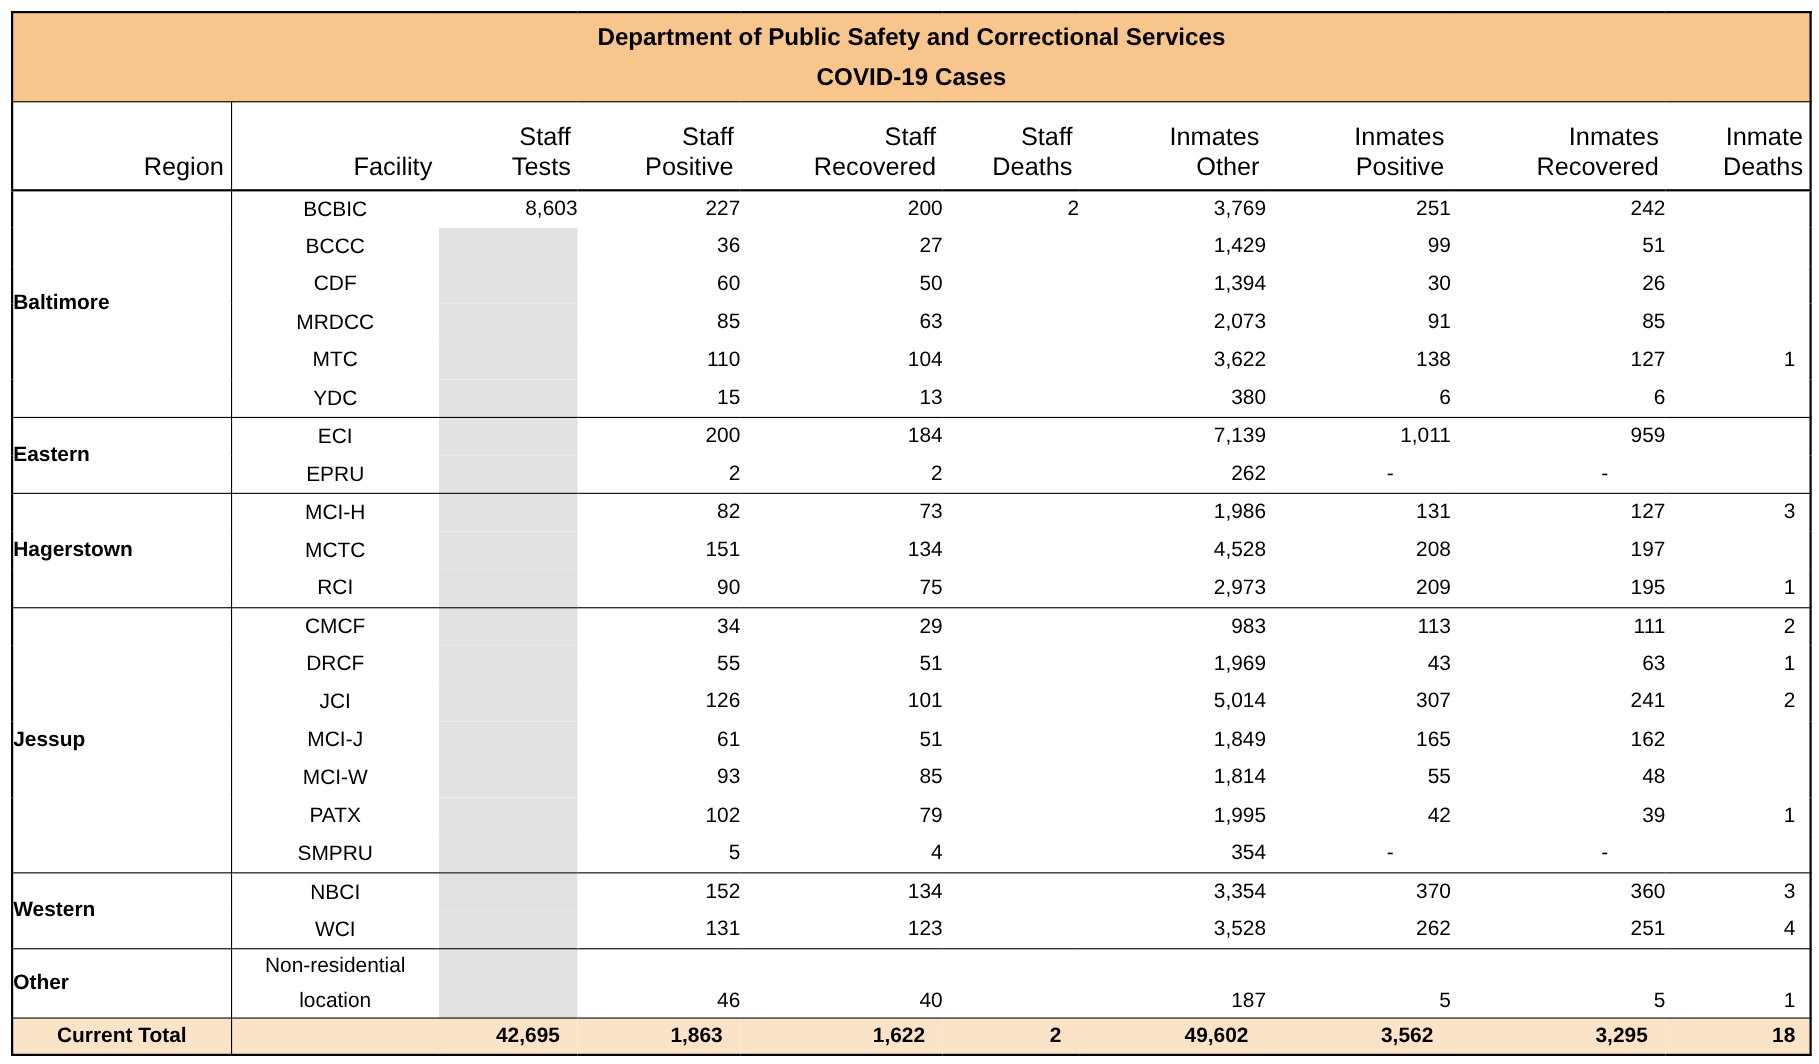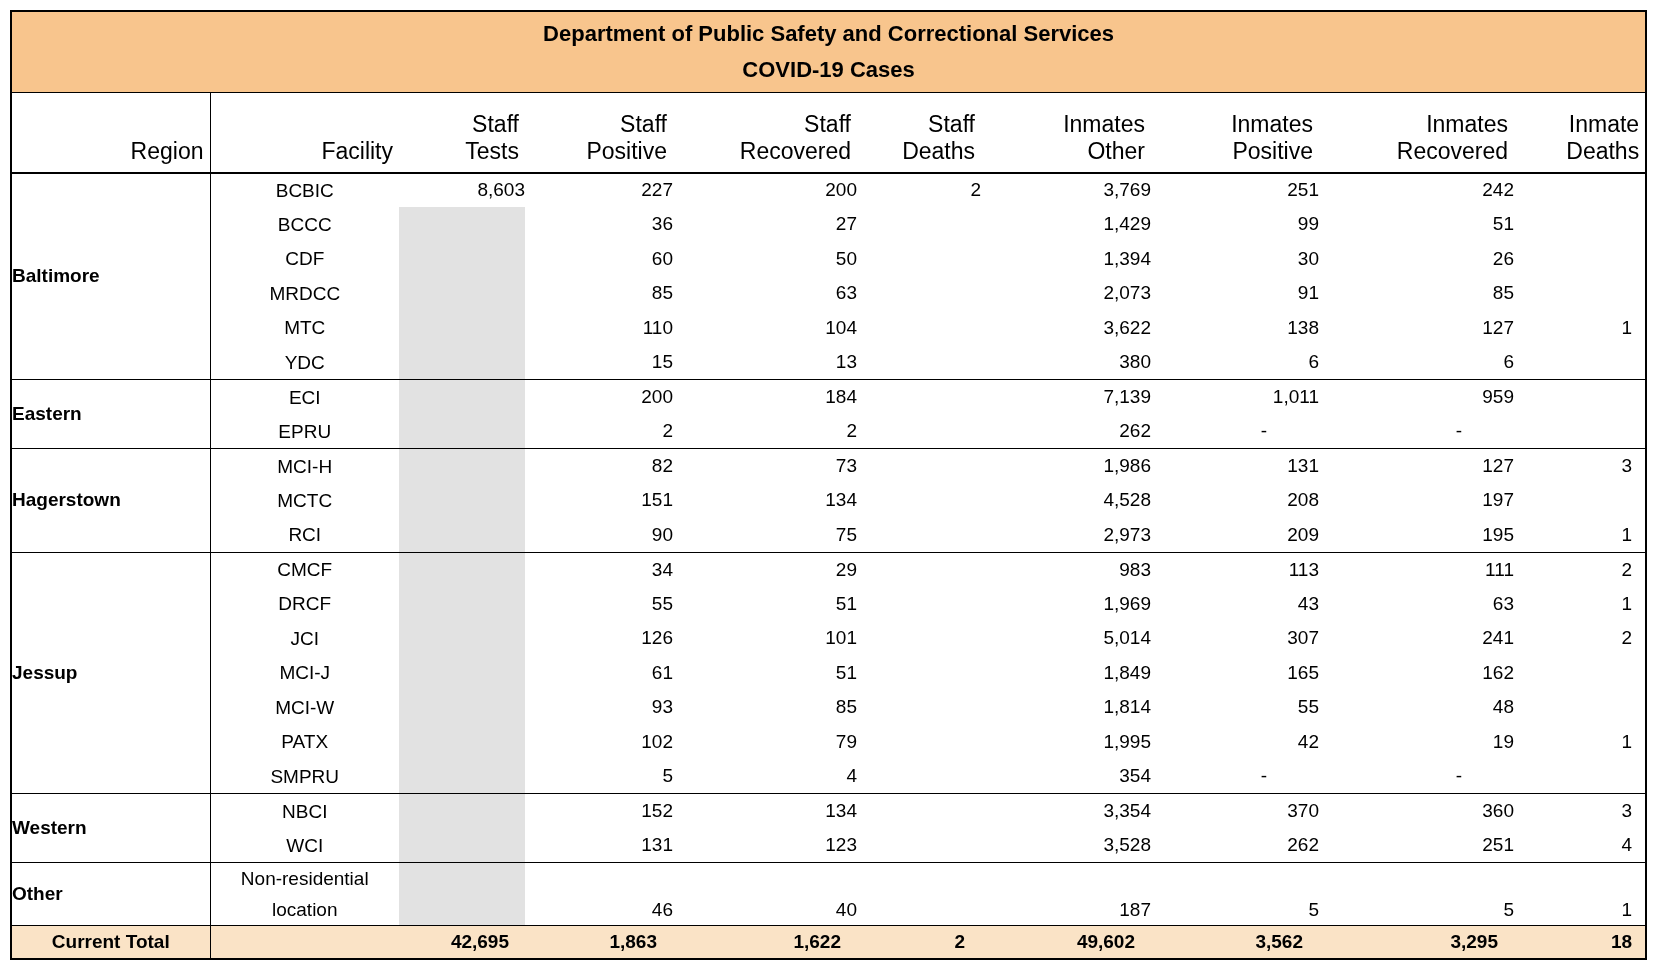--- a/index.html
+++ b/index.html
@@ -343,21 +343,21 @@
           <td class="num-cell col-inmate_deaths"></td>
         </tr>
         <tr class="data-row">
           <td class="facility-cell">PATX</td>
           <td class="num-cell col-staff_tests shaded"></td>
           <td class="num-cell col-staff_positive">102</td>
           <td class="num-cell col-staff_recovered">79</td>
           <td class="num-cell col-staff_deaths"></td>
           <td class="num-cell col-inmates_tested">1,995</td>
           <td class="num-cell col-inmates_positive">42</td>
-          <td class="num-cell col-inmates_recovered">19</td>
+          <td class="num-cell col-inmates_recovered">39</td>
           <td class="num-cell col-inmate_deaths">1</td>
         </tr>
         <tr class="data-row">
           <td class="facility-cell">SMPRU</td>
           <td class="num-cell col-staff_tests shaded"></td>
           <td class="num-cell col-staff_positive">5</td>
           <td class="num-cell col-staff_recovered">4</td>
           <td class="num-cell col-staff_deaths"></td>
           <td class="num-cell col-inmates_tested">354</td>
           <td class="num-cell col-inmates_positive dash">-</td>

